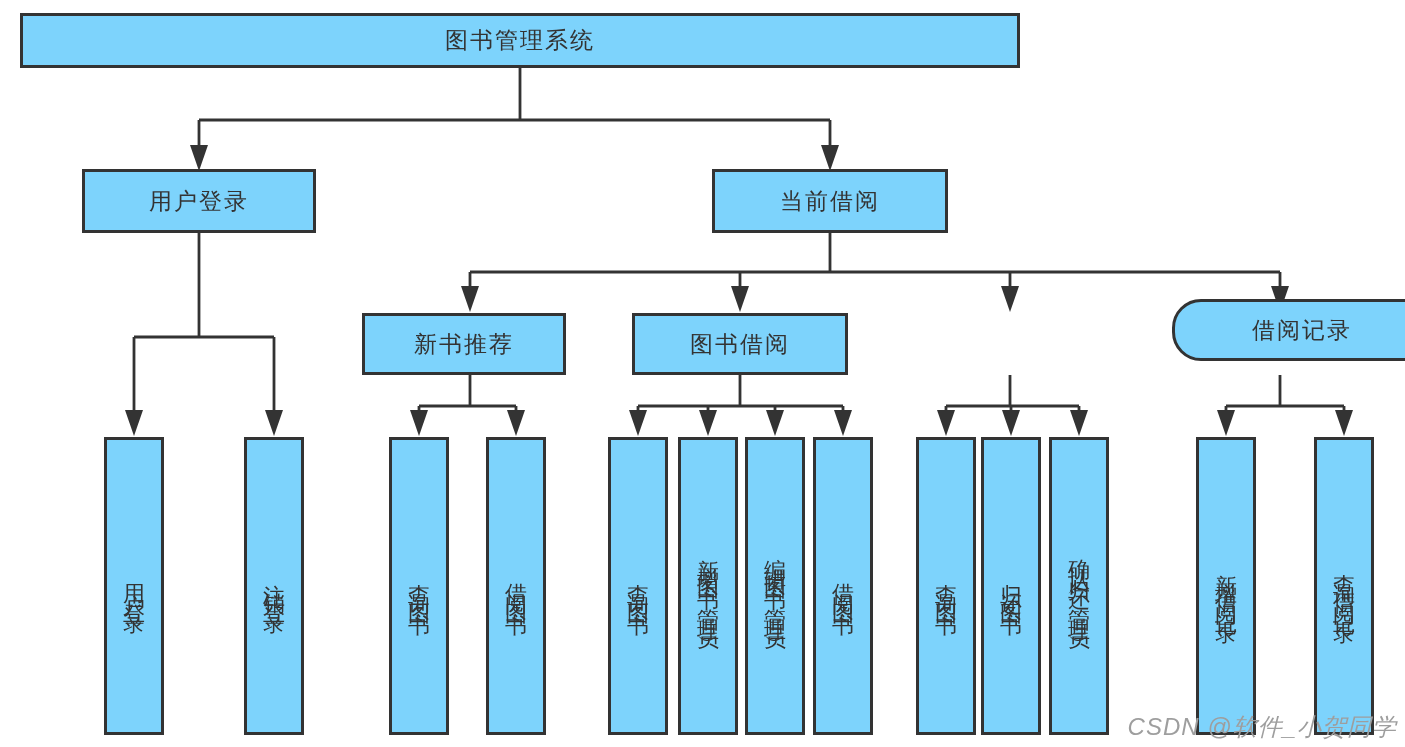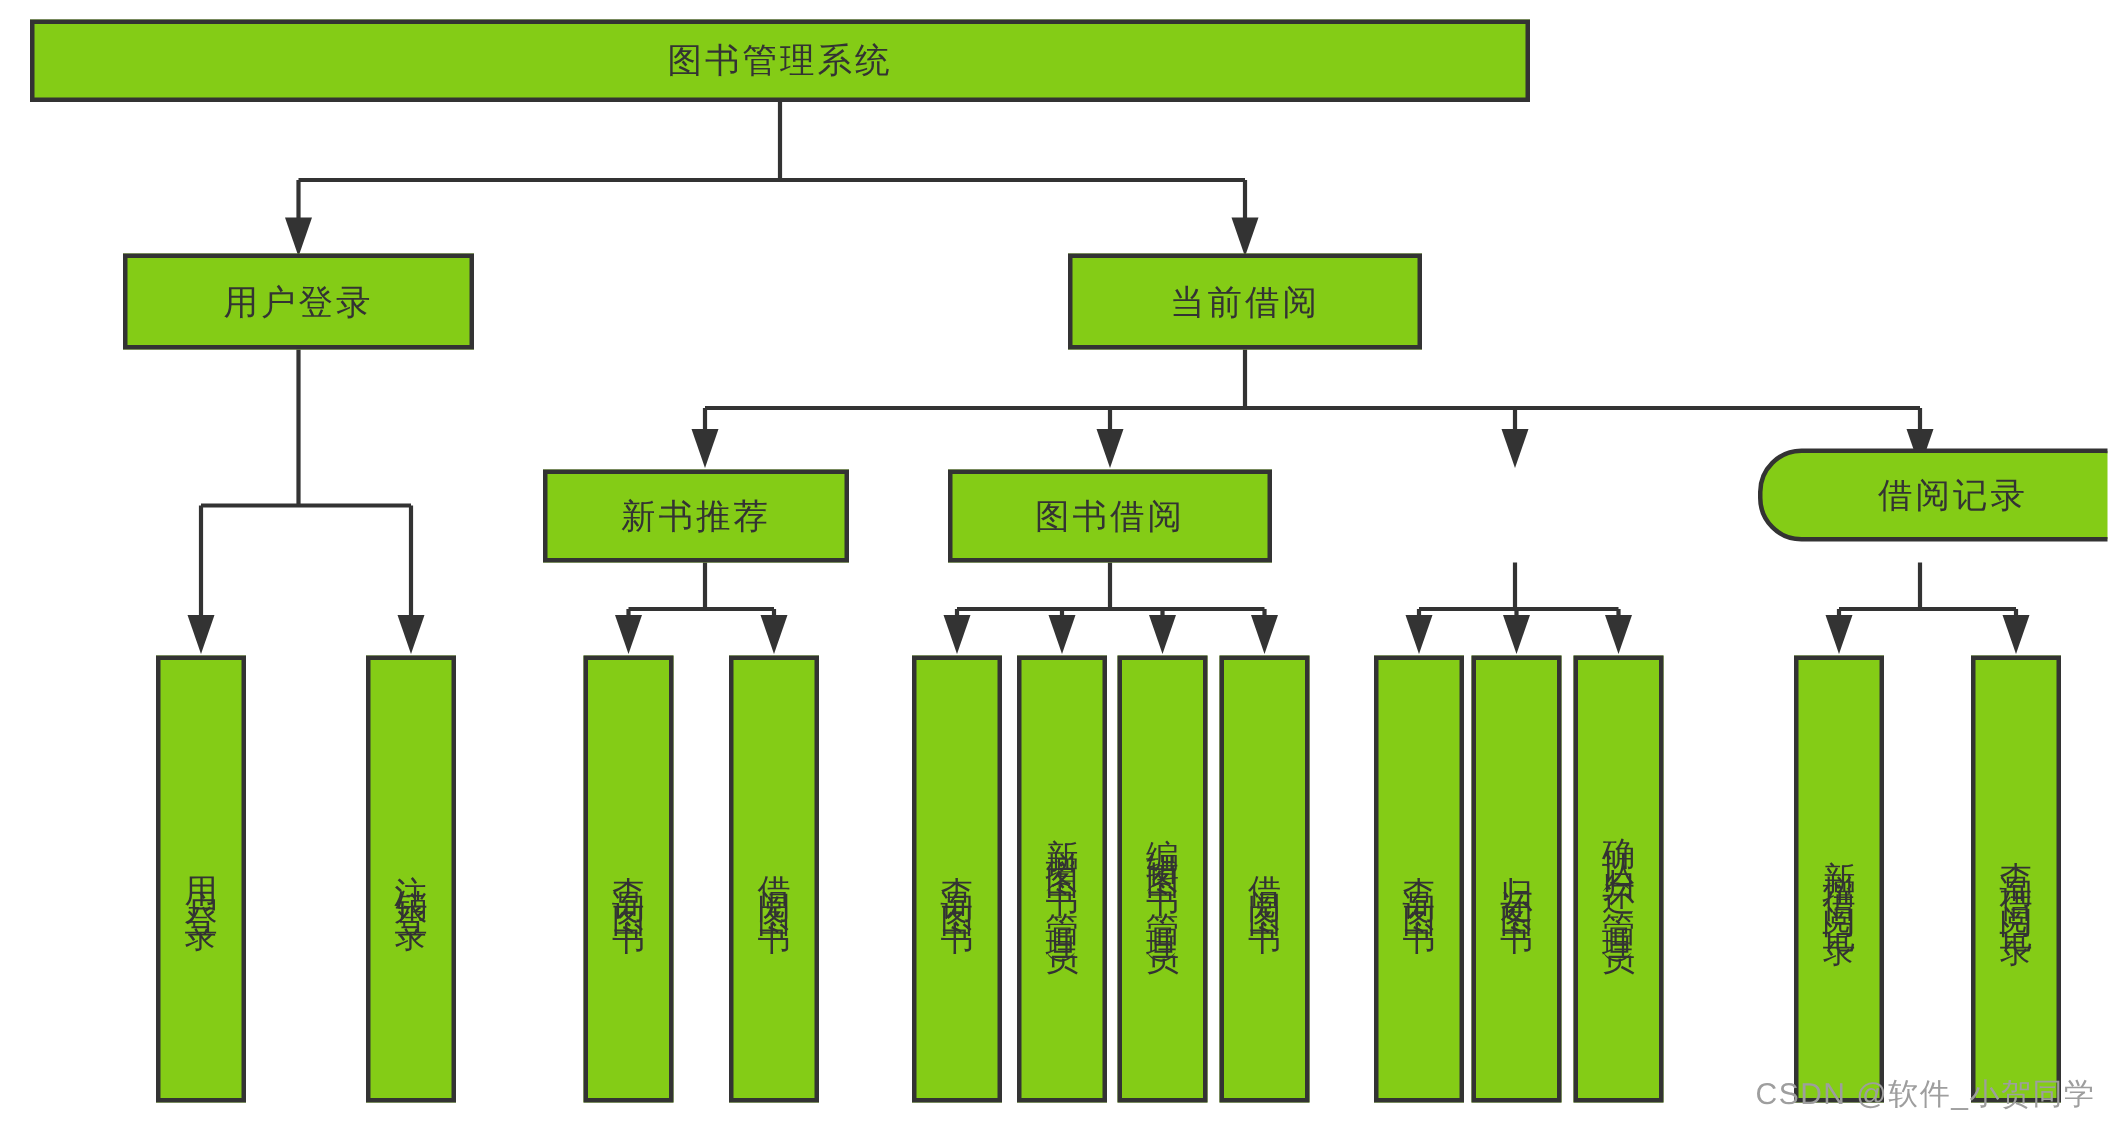--- a/index.html
+++ b/index.html
@@ -31,21 +31,21 @@
     stroke: var(--line-color);
     stroke-width: 2.8;
   }
   .connectors polygon {
     fill: var(--line-color);
     stroke: none;
   }
   .box {
     position: absolute;
     box-sizing: border-box;
-    background: #84cc16;
+    background: #7dd3fc;
     border: 3px solid var(--line-color);
     display: flex;
     align-items: center;
     justify-content: center;
     color: var(--text-color);
     font-size: 23px;
     letter-spacing: 2px;
     text-align: right;
   }
   .leaf {
@@ -53,25 +53,26 @@
     text-orientation: mixed;
     font-size: 22px;
     letter-spacing: 10px;
     line-height: 1;
     border-width: 3px;
   }
   .watermark {
     position: absolute;
     right: 8px;
     bottom: 4px;
-    font-size: 20px;
+    font-size: 24px;
     letter-spacing: 1px;
     color: var(--watermark-color);
     z-index: 5;
     white-space: nowrap;
+    font-style: italic;
   }
 </style>
 </head>
 <body>
 
 <div class="canvas">
 
   <svg class="connectors" viewBox="0 0 1405 747" aria-hidden="true">
 
     <g>

